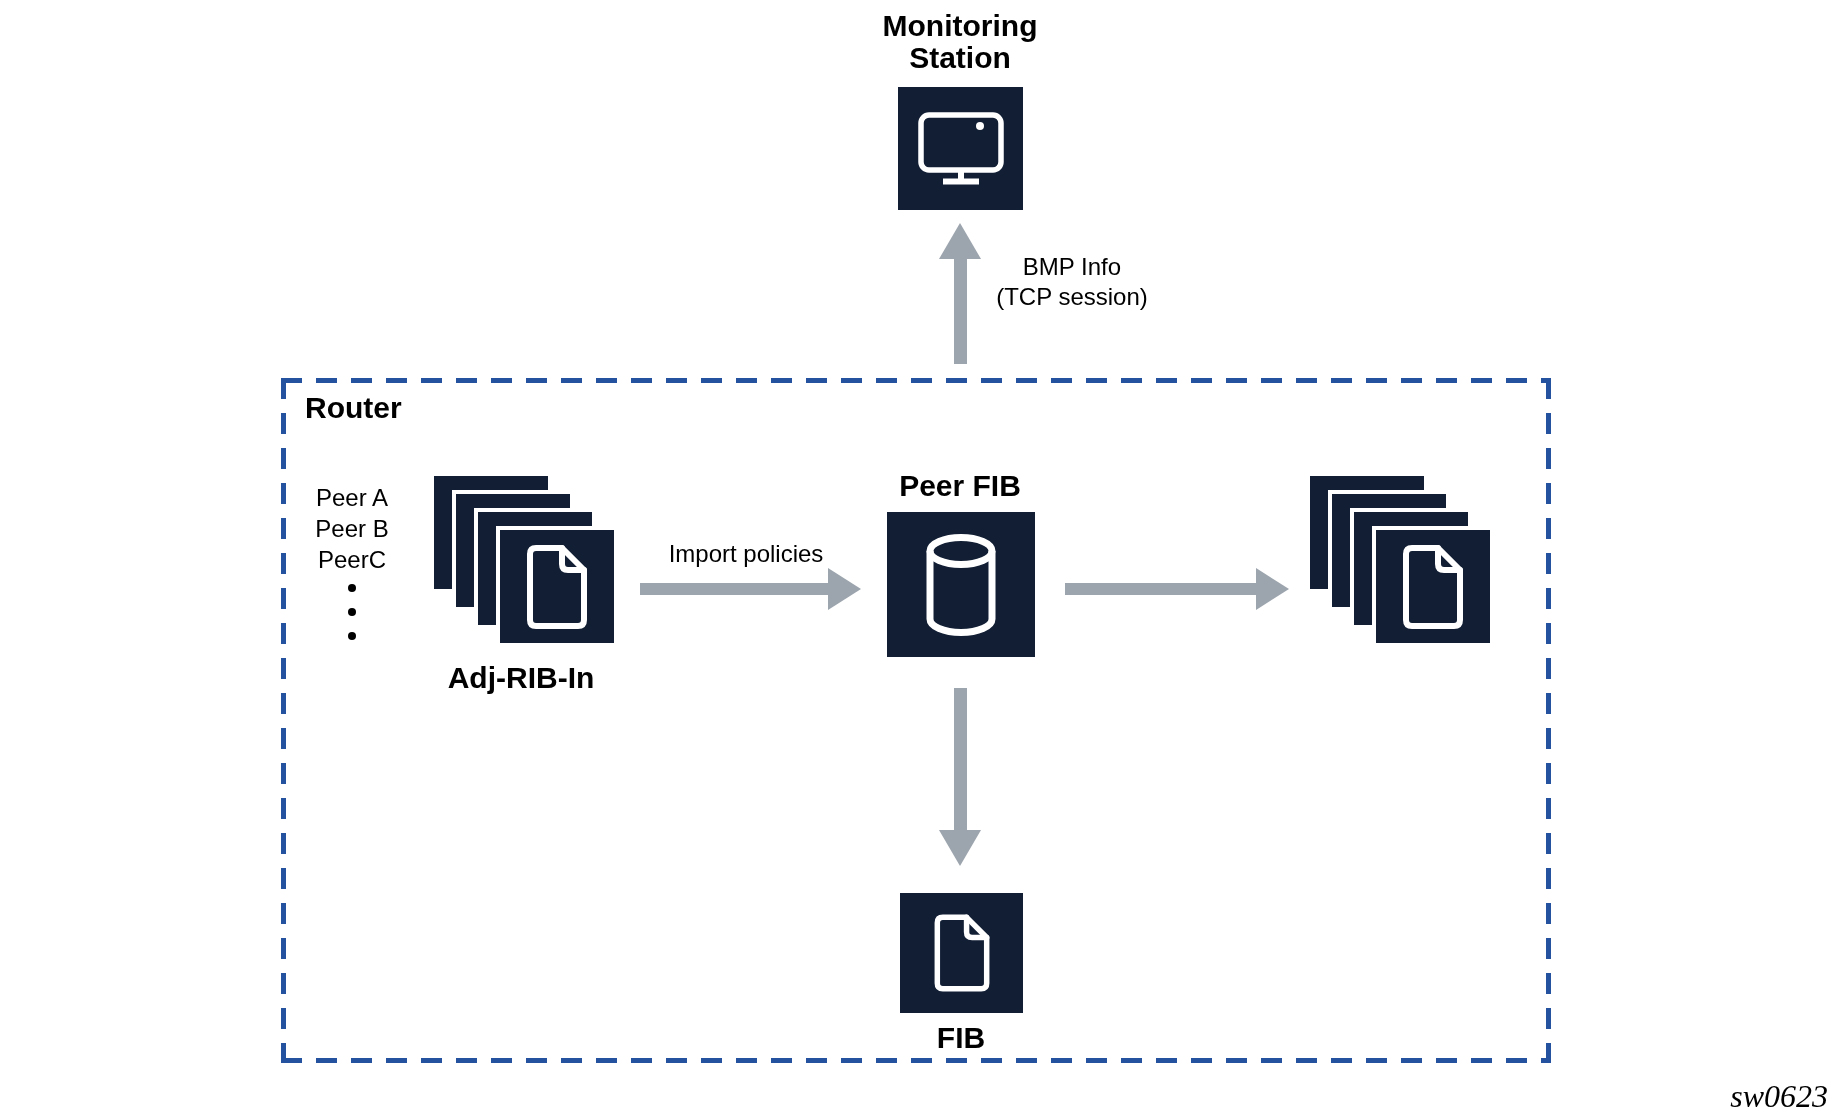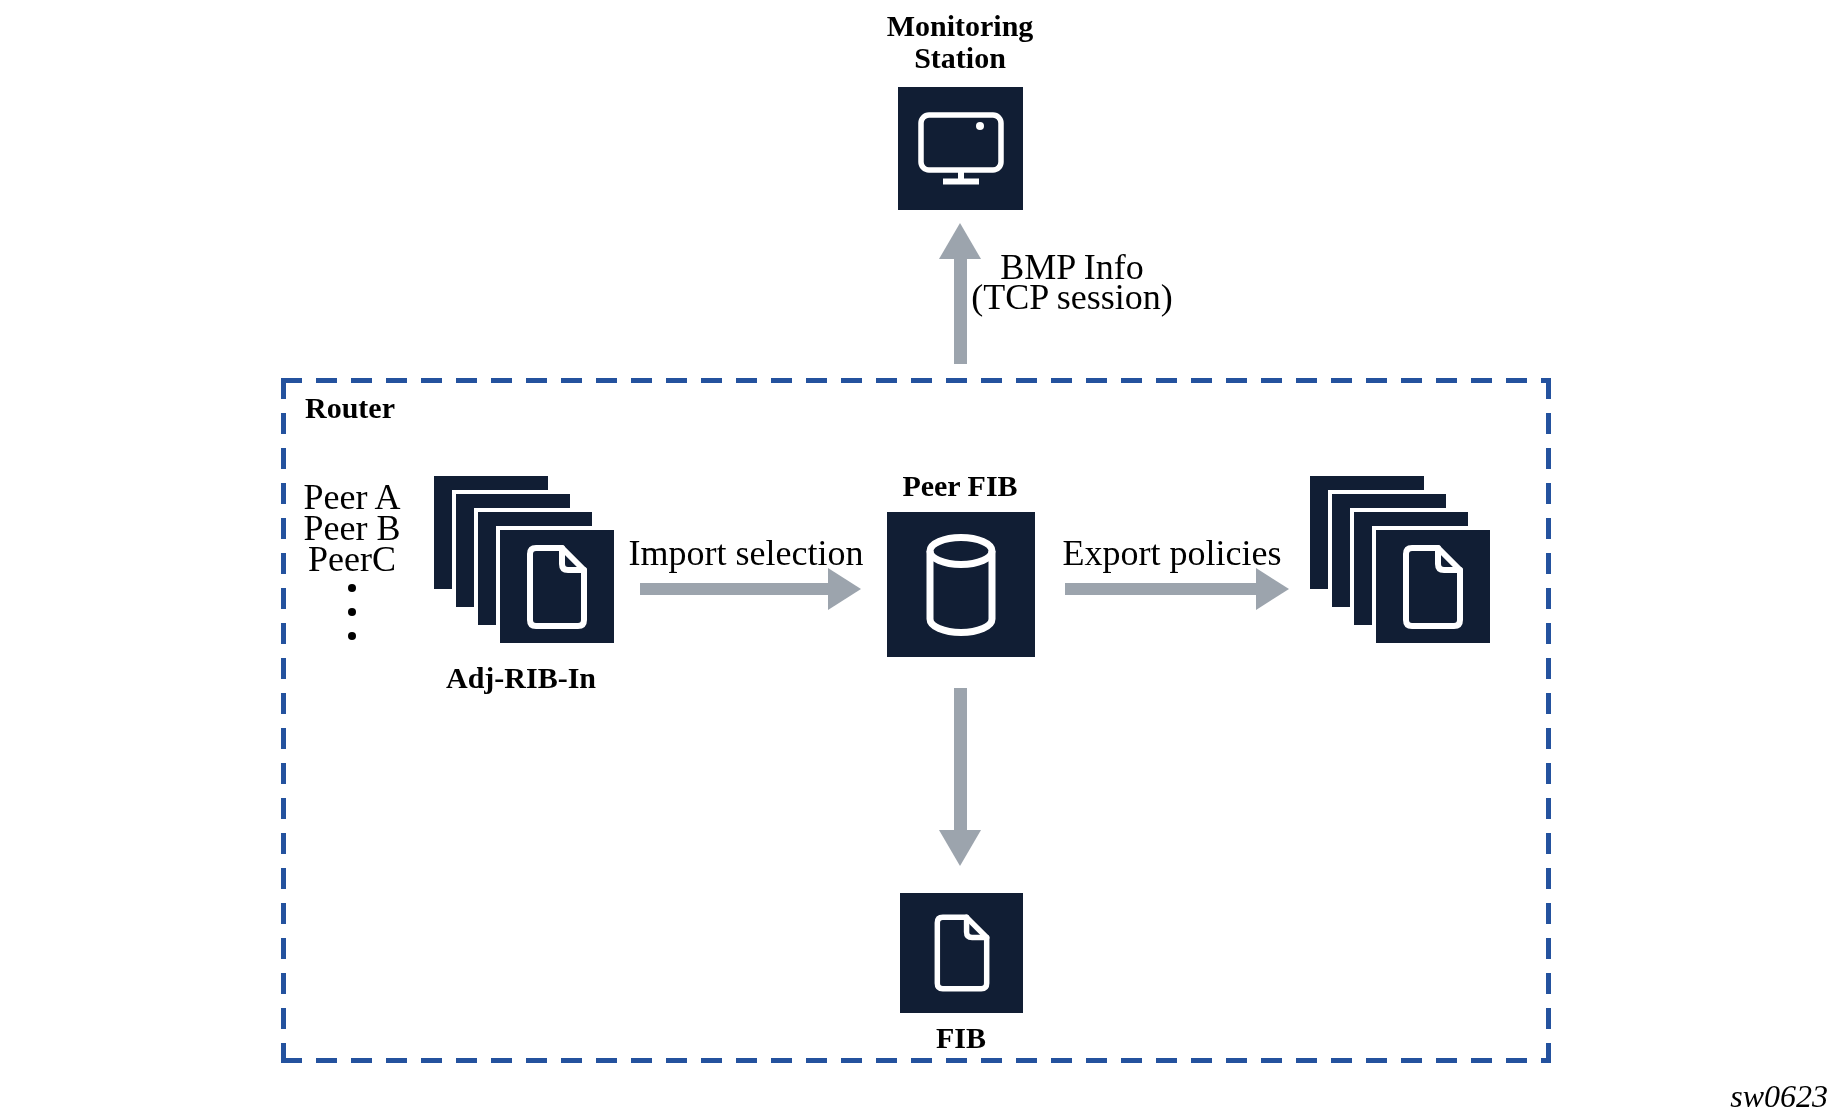--- a/index.html
+++ b/index.html
@@ -1,22 +1,22 @@
 <!DOCTYPE html>
 <html><head>
 <meta charset="utf-8">
 <style>
   html,body{margin:0;padding:0;background:#fff;}
   .canvas{
     position:relative;width:1836px;height:1118px;background:#ffffff;
     font-family:"Liberation Sans", sans-serif;color:#000;overflow:hidden;
   }
-  .abs{position:absolute;font-family:Liberation Serif, serif;}
+  .abs{position:absolute;}
   .bold-label{font-weight:bold;font-size:30px;line-height:32px;color:#000;}
-  .label{font-size:36px;line-height:31px;color:#000;}
+  .label{font-size:24px;line-height:31px;color:#000;}
   .center{text-align:center;}
   
   .icon-box{
     position:absolute;background:#111e34;
     display:flex;align-items:center;justify-content:center;
   }
   
   .stack-sq{
     position:absolute;width:122px;height:121px;background:#111e34;
     border:4px solid #ffffff;box-sizing:border-box;
@@ -97,33 +97,32 @@
     <div class="stack-sq" style="left:452px;top:490px;"></div>
     <div class="stack-sq" style="left:474px;top:508px;"></div>
     <div class="stack-sq" style="left:496px;top:526px;">
       <svg width="70" height="86" viewBox="0 0 70 86">
         <use href="#doc-glyph"></use>
       </svg>
     </div>
   </div>
   <div class="abs bold-label center" style="left:371px;top:662px;width:300px;">Adj-RIB-In</div>
 
-  <div class="abs label center" style="left:596px;top:538px;width:300px;">Import selection</div>
+  <div class="abs label center" style="left:596px;top:538px;width:300px;">Import policies</div>
   <div class="shaft" style="left:640px;top:583px;width:190px;height:12px;"></div>
   <div class="tri tri-right" style="left:828px;top:568px;"></div>
 
   <div class="abs bold-label center" style="left:810px;top:470px;width:300px;">Peer FIB</div>
   <div class="icon-box" style="left:887px;top:512px;width:148px;height:145px;">
     <svg width="78" height="102" viewBox="0 0 78 102">
       <path d="M8 17 V85 A31 13.5 0 0 0 70 85 V17" fill="none" stroke="#fff" stroke-width="7"></path>
       <ellipse cx="39" cy="17" rx="31" ry="13.5" fill="none" stroke="#fff" stroke-width="7"></ellipse>
     </svg>
   </div>
 
-  <div class="abs label center" style="left:1022px;top:538px;width:300px;">Export policies</div>
   <div class="shaft" style="left:1065px;top:583px;width:193px;height:12px;"></div>
   <div class="tri tri-right" style="left:1256px;top:568px;"></div>
 
   <div>
     <div class="stack-sq" style="left:1306px;top:472px;"></div>
     <div class="stack-sq" style="left:1328px;top:490px;"></div>
     <div class="stack-sq" style="left:1350px;top:508px;"></div>
     <div class="stack-sq" style="left:1372px;top:526px;">
       <svg width="70" height="86" viewBox="0 0 70 86">
         <use href="#doc-glyph"></use>

